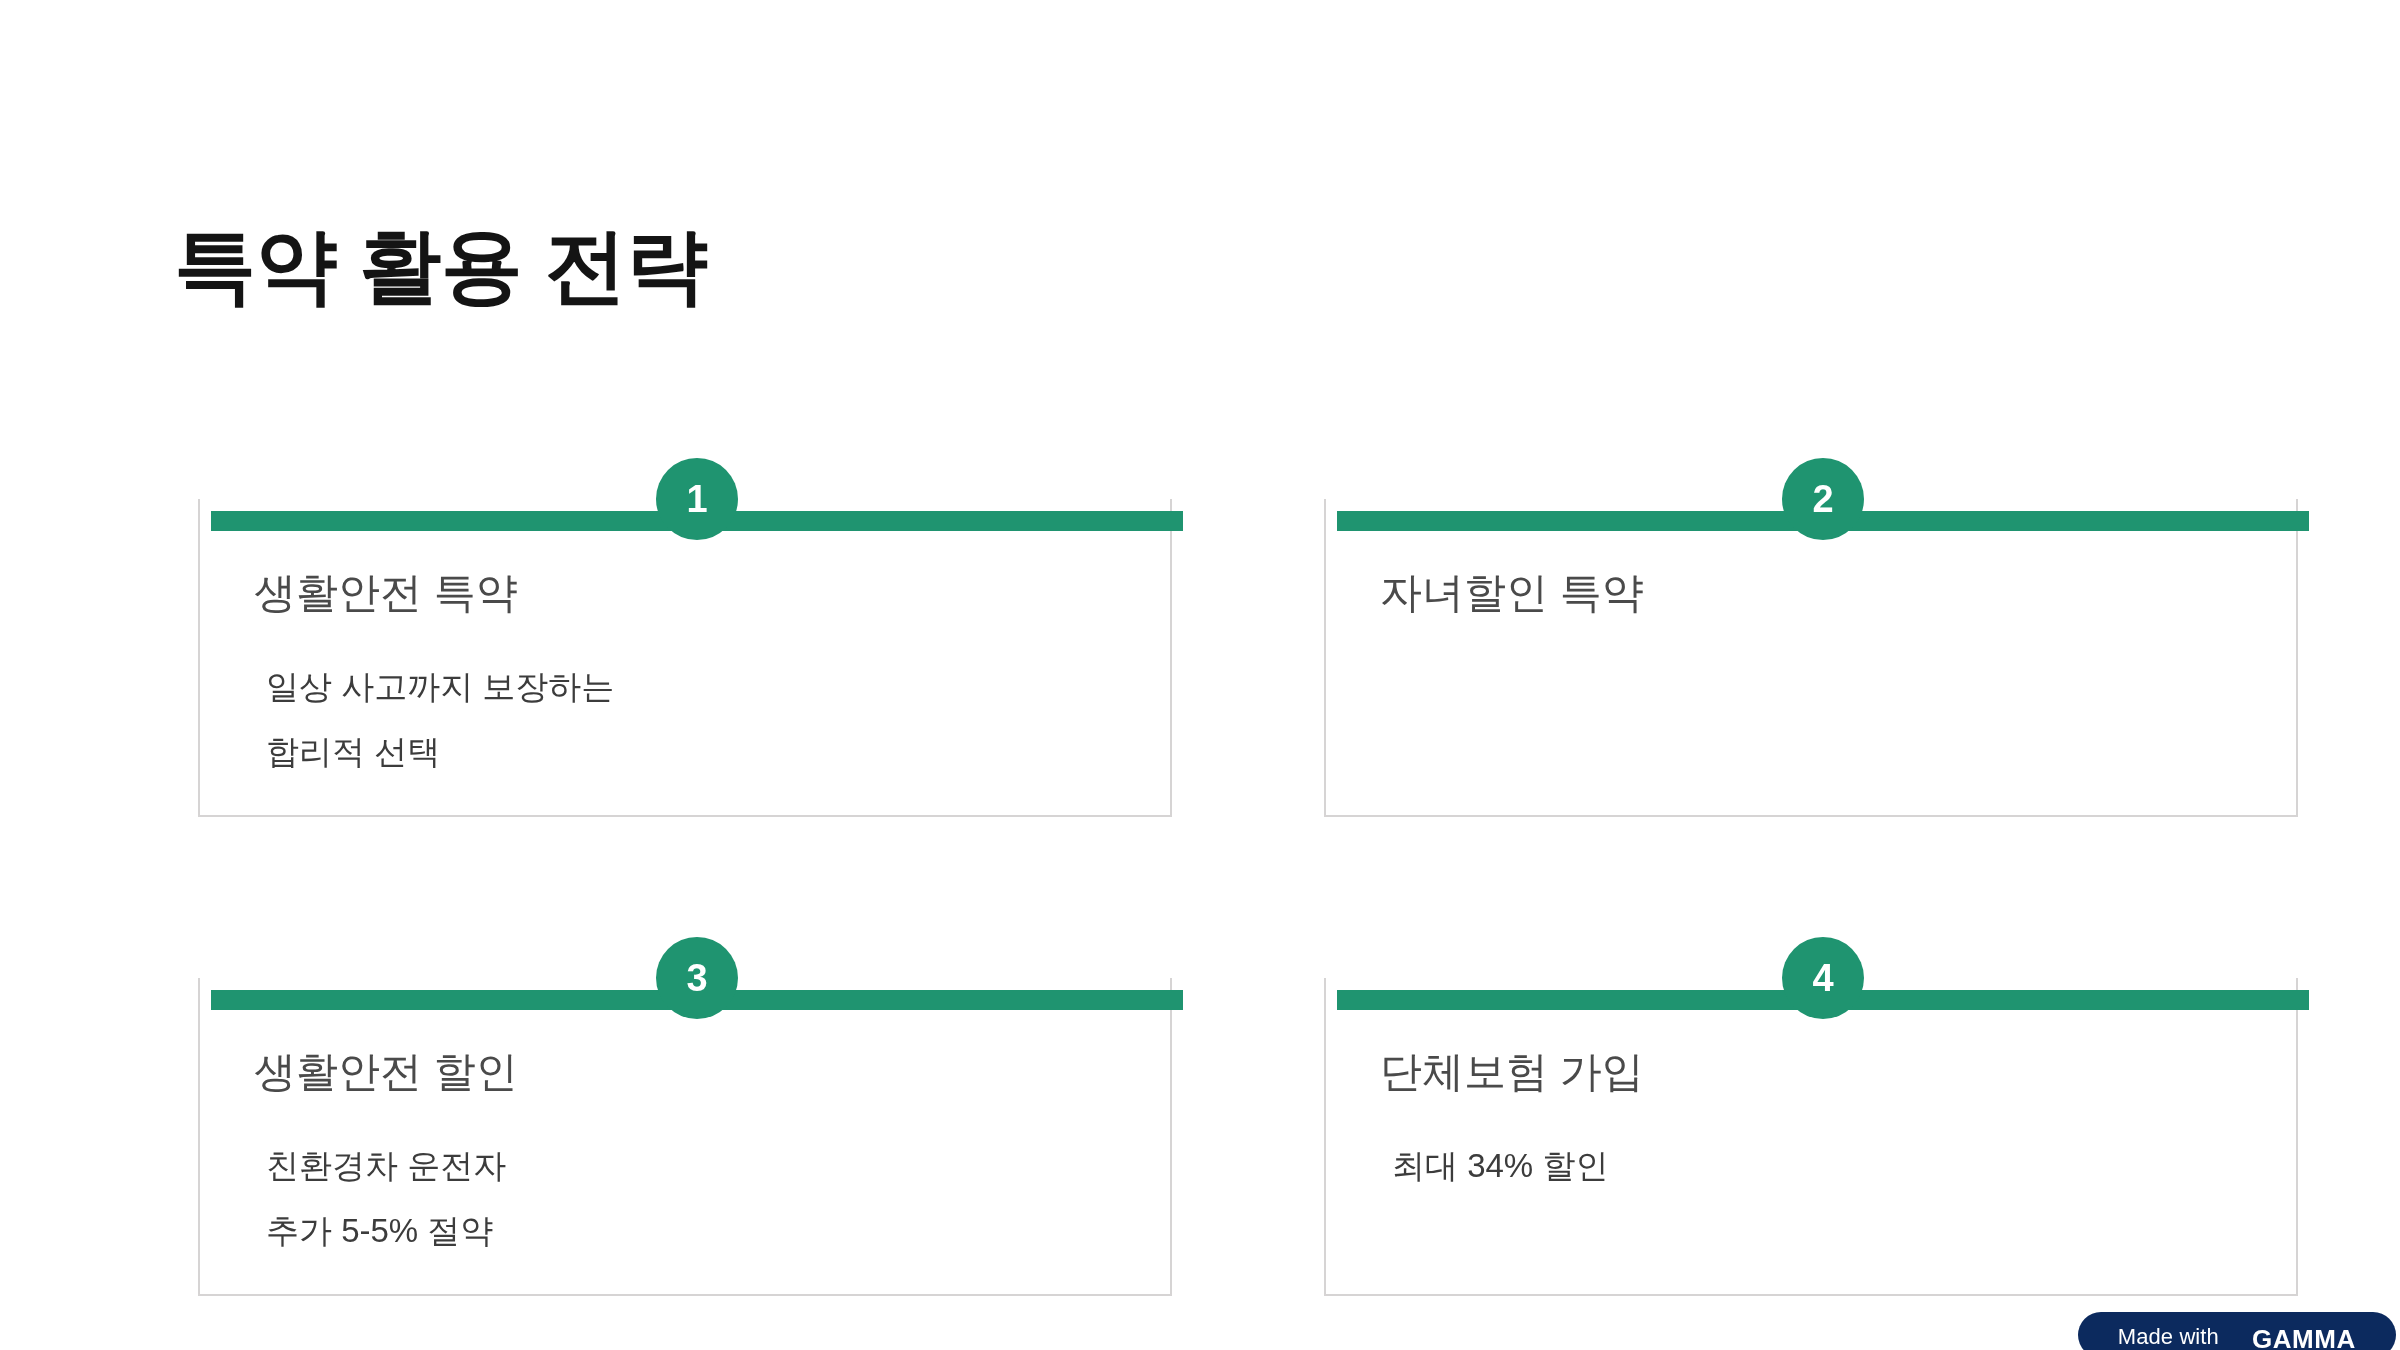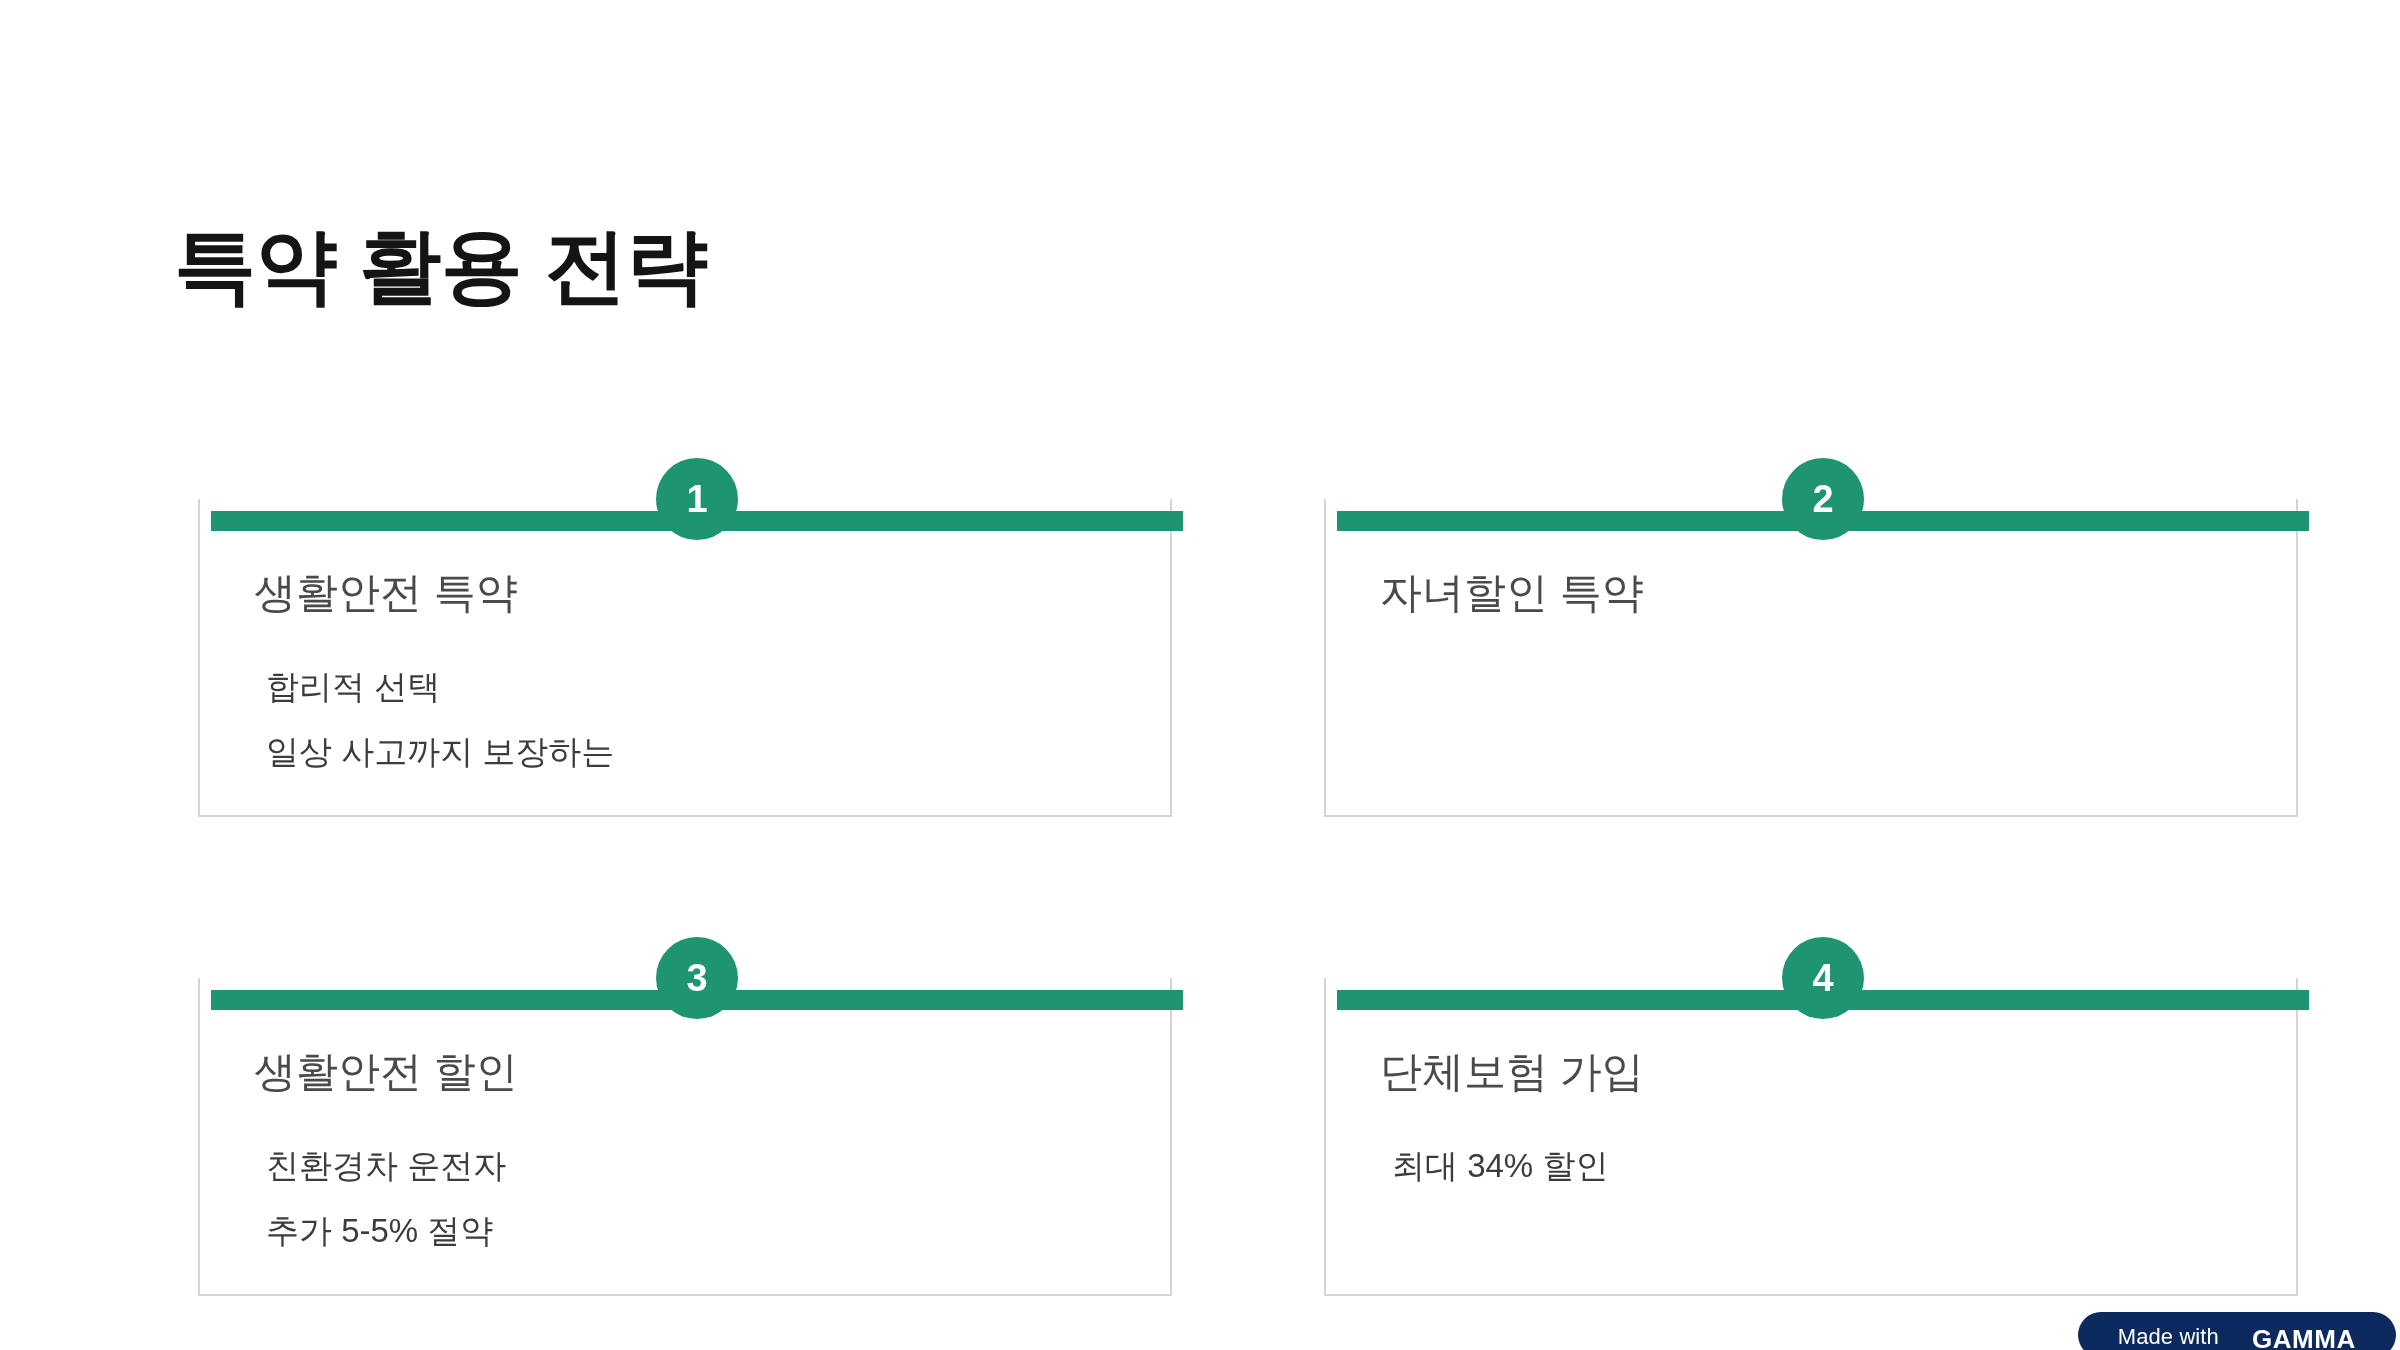--- a/index.html
+++ b/index.html
@@ -135,22 +135,22 @@
   <h1 class="page-title">특약 활용 전략</h1>
 
   <div class="card-grid">
 
     <div class="card-wrap">
       <div class="card-badge">1</div>
       <div class="card">
         <div class="card-topbar"></div>
         <div class="card-title">생활안전 특약</div>
         <div class="card-body">
+          <span class="line">일상 사고까지 보장하는</span>
           <span class="line">합리적 선택</span>
-          <span class="line">일상 사고까지 보장하는</span>
         </div>
       </div>
     </div>
 
     <div class="card-wrap">
       <div class="card-badge">2</div>
       <div class="card">
         <div class="card-topbar"></div>
         <div class="card-title">자녀할인 특약</div>
       </div>

